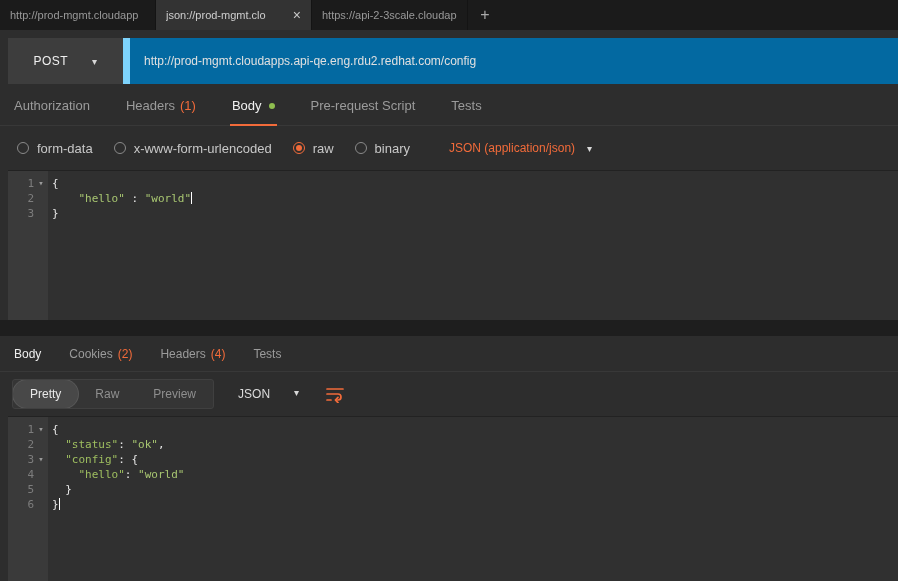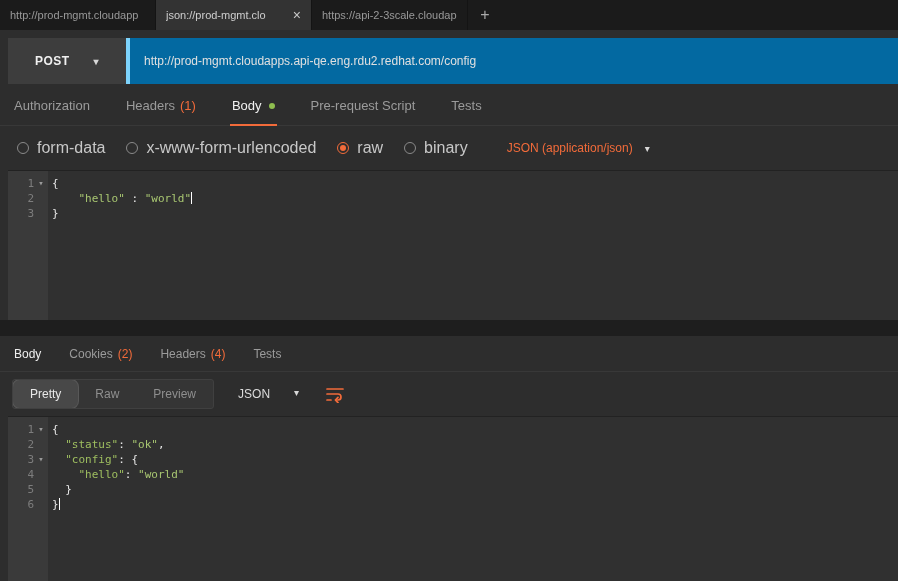--- a/index.html
+++ b/index.html
@@ -14,35 +14,35 @@
   
   .tabbar { display: flex; height: 30px; background: #1b1b1b; flex: none; align-items: stretch; }
   .btab { display: flex; align-items: center; width: 156px; padding: 0 10px; font-size: 11px; color: #999; border-right: 1px solid #141414; cursor: default; }
   .btab .label { flex: 1; overflow: hidden; white-space: nowrap; }
   .btab.active { background: #333333; color: #cfcfcf; }
   .btab .close { margin-left: 8px; font-size: 14px; color: #c9c9c9; line-height: 1; }
   .newtab { width: 34px; display: flex; align-items: center; justify-content: center; color: #aaa; font-size: 16px; }
 
   
   .url-row { display: flex; height: 46px; margin: 8px 0 0 8px; flex: none; }
-  .method-btn { width: 122px; flex: none; background: #3d3d3d; color: #f0f0f0; display: flex; align-items: center; justify-content: center; gap: 24px; font-size: 12px; font-weight: bold; letter-spacing: 0.5px; border-right: 4px solid #7dd3fc; cursor: pointer; }
+  .method-btn { width: 122px; flex: none; background: #3d3d3d; color: #f0f0f0; display: flex; align-items: center; justify-content: center; gap: 24px; font-size: 12px; font-weight: normal; letter-spacing: 0.5px; border-right: 7px solid #7dd3fc; cursor: pointer; }
   .chev { font-size: 10px; color: #d8d8d8; }
   .url-input { flex: 1; background: #0369a1; border: 0; color: #e0e0e0; font-size: 12px; padding: 0 14px; outline: none; font-family: "Liberation Sans", sans-serif; }
 
   
   .req-tabs { display: flex; align-items: stretch; height: 40px; margin-top: 2px; padding-left: 12px; flex: none; border-bottom: 1px solid #383838; }
   .rtab { position: relative; display: flex; align-items: center; padding: 0 2px; margin-right: 32px; font-size: 13px; color: #9b9b9b; cursor: pointer; }
   .rtab .count { color: #f26b3a; margin-left: 5px; }
   .rtab.active { color: #f0f0f0; }
   .rtab.active::after { content: ""; position: absolute; left: 0; right: 0; bottom: -1px; height: 2px; background: #f26b3a; }
   .green-dot { width: 6px; height: 6px; border-radius: 50%; background: #8fbe4f; margin-left: 7px; }
 
   
   .modes-row { display: flex; align-items: center; height: 44px; padding-left: 17px; flex: none; }
-  .mode { display: flex; align-items: center; margin-right: 21px; font-size: 16px; color: #c8c8c8; cursor: pointer; }
+  .mode { display: flex; align-items: center; margin-right: 21px; font-size: 13px; color: #c8c8c8; cursor: pointer; }
   .radio { width: 12px; height: 12px; flex: none; border-radius: 50%; border: 1px solid #8a8a8a; margin-right: 8px; position: relative; }
   .mode.selected .radio { border-color: #f26b3a; }
   .mode.selected .radio::after { content: ""; position: absolute; left: 2px; top: 2px; width: 6px; height: 6px; border-radius: 50%; background: #f26b3a; }
   .content-type { color: #f26b3a; font-size: 12px; margin-left: 18px; display: flex; align-items: center; gap: 12px; cursor: pointer; }
 
   
   .editor {
     margin-left: 8px; flex: none; overflow: hidden;
     background: linear-gradient(to right, #3a3a3a 0, #3a3a3a 40px, #303030 40px);
     border-top: 1px solid #222;
@@ -66,21 +66,21 @@
   
   .resp-tabs { display: flex; align-items: center; height: 36px; padding-left: 14px; flex: none; border-bottom: 1px solid #383838; }
   .resp-tab { display: flex; align-items: center; margin-right: 28px; font-size: 12px; color: #9b9b9b; cursor: pointer; }
   .resp-tab .count { color: #f26b3a; margin-left: 5px; }
   .resp-tab.active { color: #efefef; }
 
   
   .resp-toolbar { display: flex; align-items: center; height: 44px; padding-left: 12px; flex: none; }
   .view-group { display: flex; align-items: stretch; background: #353535; border: 1px solid #404040; border-radius: 3px; overflow: hidden; }
   .view-btn { padding: 7px 17px; font-size: 12px; color: #8f8f8f; cursor: pointer; }
-  .view-btn.active { background: #484848; color: #e8e8e8; box-shadow: 0 0 0 1px #585858; border-radius: 7px; }
+  .view-btn.active { background: #484848; color: #e8e8e8; box-shadow: 0 0 0 1px #585858; border-radius: 14px; }
   .format-select { display: flex; gap: 24px; margin-left: 24px; color: #dcdcdc; font-size: 12px; cursor: pointer; }
   .wrap-btn { margin-left: 26px; display: flex; align-items: center; cursor: pointer; }
 </style>
 </head>
 <body>
 
 <div class="app">
 
   <div class="tabbar">
     <div class="btab">

